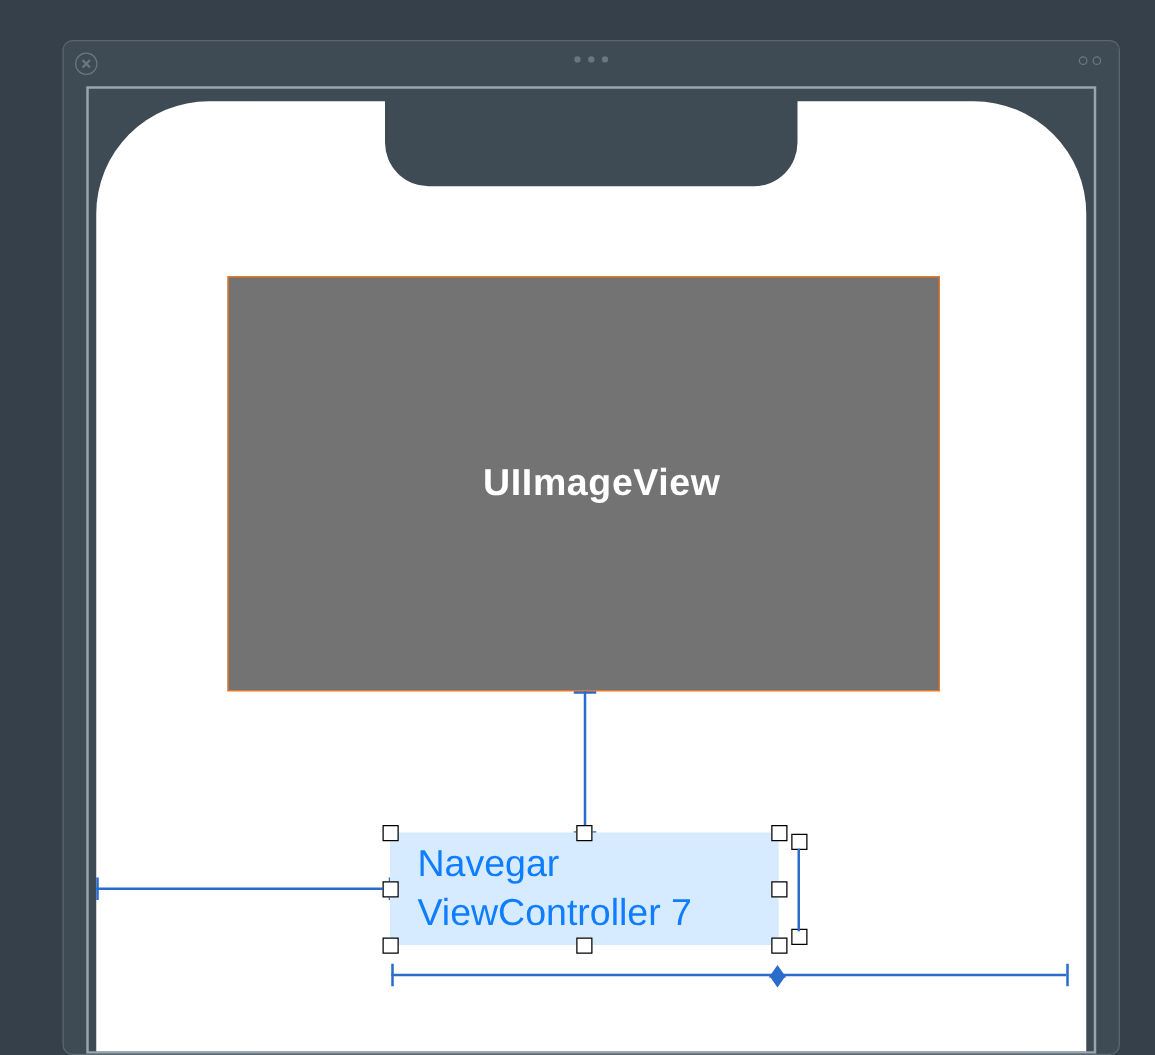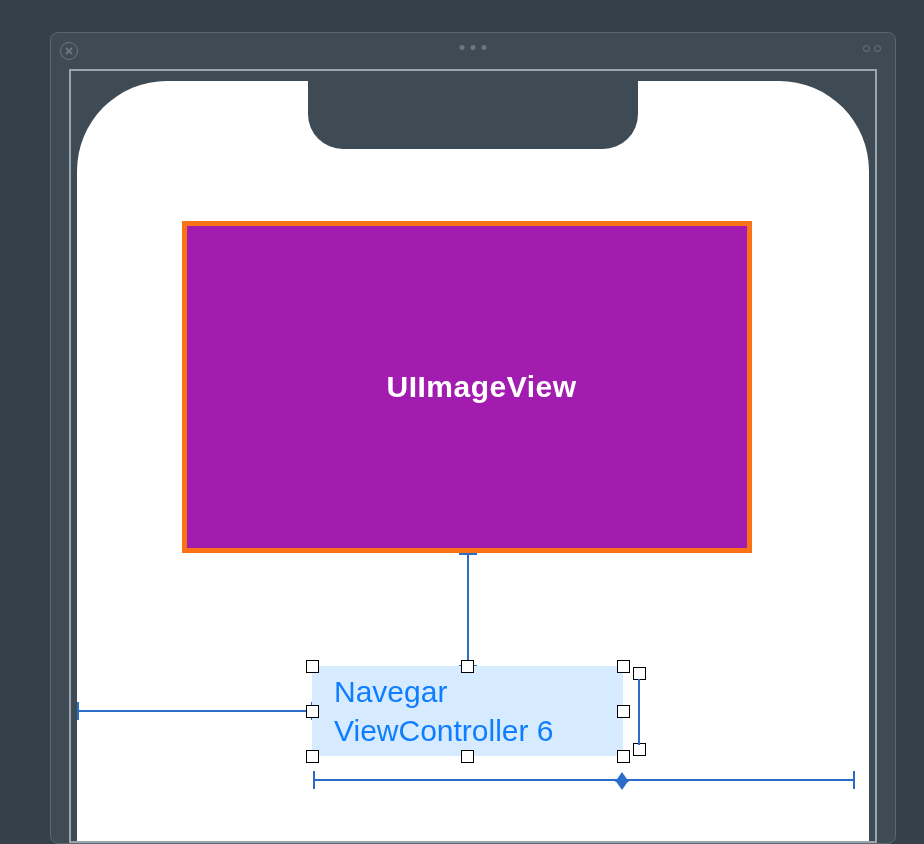--- a/index.html
+++ b/index.html
@@ -113,22 +113,22 @@
       border-bottom-left-radius: 35px;
       border-bottom-right-radius: 35px;
     }
     
     .image-view {
       position: absolute;
       top: 140px;
       left: 105px;
       width: 570px;
       height: 332px;
-      background: #a21caf;
-      border: 5px solid #f97316;
+      background: #737373;
+      border: 1px solid #f97316;
       display: flex;
       align-items: center;
       justify-content: center;
       padding-left: 29px;
     }
     
     .image-view-label {
       color: #ffffff;
       font-size: 30px;
       font-weight: 800;
@@ -214,21 +214,21 @@
       <div class="constraint-line" style="left:390px; top:472px; width:2px; height:113px;"></div>
       <div class="constraint-tick" style="left:382px; top:472px; width:18px; height:2px;"></div>
       <div class="constraint-tick" style="left:382px; top:584px; width:18px; height:2px;"></div>
 
       <div class="constraint-hline" style="left:0px; top:629px; width:235px;"></div>
       <div class="constraint-tick" style="left:0px; top:621px; width:2px; height:18px;"></div>
       <div class="constraint-tick" style="left:234px; top:621px; width:2px; height:18px;"></div>
 
       <div class="button-box">
         <span class="button-text" style="white-space:pre-line;">Navegar
-ViewController 6</span>
+ViewController 7</span>
       </div>
 
       <div class="selection-handle" style="left:229px; top:579px;"></div>
       <div class="selection-handle" style="left:384px; top:579px;"></div>
       <div class="selection-handle" style="left:540px; top:579px;"></div>
       <div class="selection-handle" style="left:229px; top:624px;"></div>
       <div class="selection-handle" style="left:540px; top:624px;"></div>
       <div class="selection-handle" style="left:229px; top:669px;"></div>
       <div class="selection-handle" style="left:384px; top:669px;"></div>
       <div class="selection-handle" style="left:540px; top:669px;"></div>

